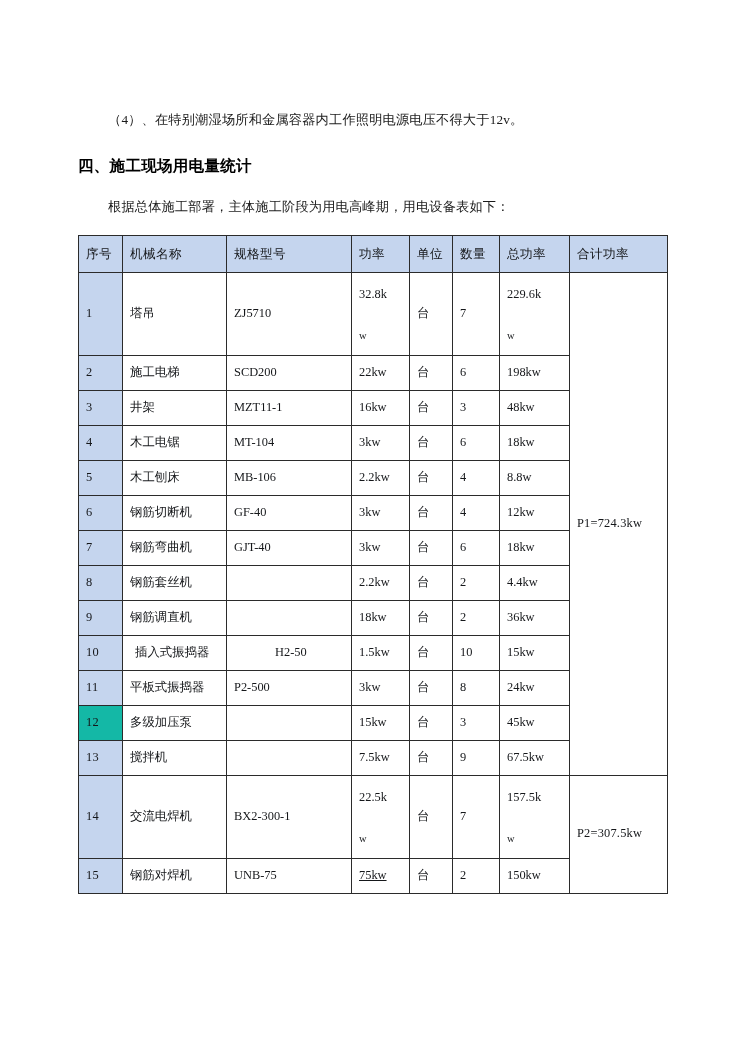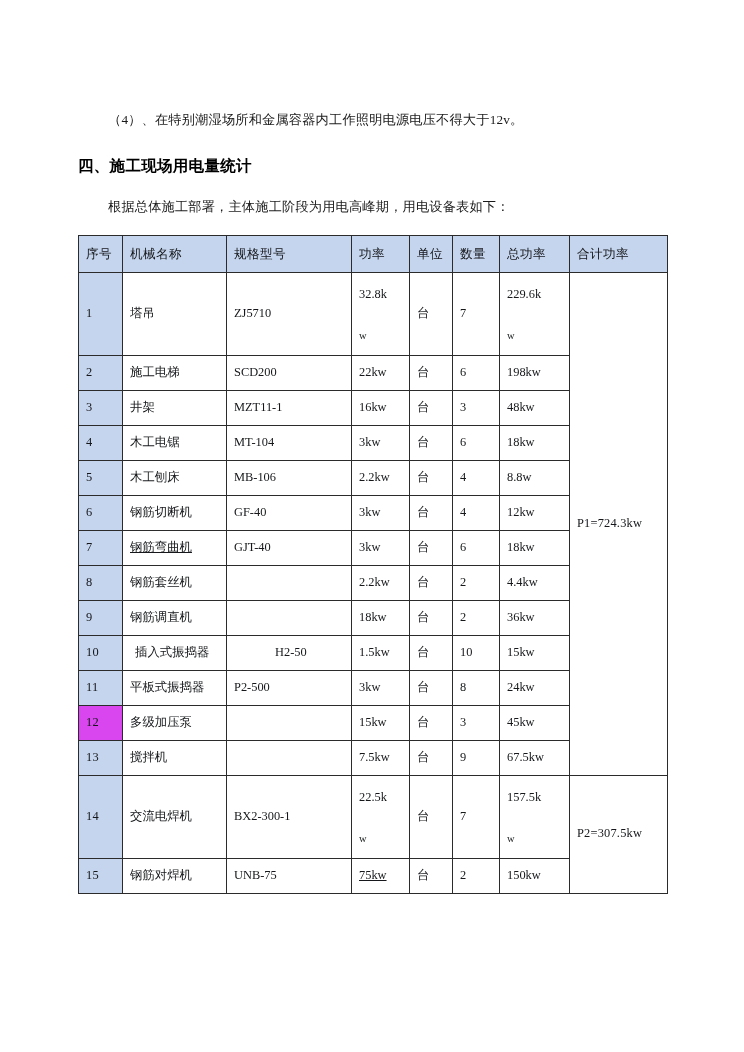--- a/index.html
+++ b/index.html
@@ -216,21 +216,21 @@
             <td class="idx" style="background: rgb(197, 213, 238); border-color: rgb(43, 43, 43);">6</td>
             <td style="border-color: rgb(43, 43, 43);">钢筋切断机</td>
             <td style="border-color: rgb(43, 43, 43);">GF-40</td>
             <td class="pw" style="border-color: rgb(43, 43, 43);">3kw</td>
             <td style="border-color: rgb(43, 43, 43);">台</td>
             <td style="border-color: rgb(43, 43, 43);">4</td>
             <td class="tot" style="border-color: rgb(43, 43, 43);">12kw</td>
           </tr>
           <tr class="normal">
             <td class="idx" style="background: rgb(197, 213, 238); border-color: rgb(43, 43, 43);">7</td>
-            <td style="border-color: rgb(43, 43, 43); text-decoration: underline;">钢筋弯曲机</td>
+            <td style="border-color: rgb(43, 43, 43);">钢筋弯曲机</td>
             <td style="border-color: rgb(43, 43, 43);">GJT-40</td>
             <td class="pw" style="border-color: rgb(43, 43, 43);">3kw</td>
             <td style="border-color: rgb(43, 43, 43);">台</td>
             <td style="border-color: rgb(43, 43, 43);">6</td>
             <td class="tot" style="border-color: rgb(43, 43, 43);">18kw</td>
           </tr>
           <tr class="normal">
             <td class="idx" style="background: rgb(197, 213, 238); border-color: rgb(43, 43, 43);">8</td>
             <td style="border-color: rgb(43, 43, 43);">钢筋套丝机</td>
             <td style="border-color: rgb(43, 43, 43);"></td>
@@ -260,21 +260,21 @@
           <tr class="normal">
             <td class="idx" style="background: rgb(197, 213, 238); border-color: rgb(43, 43, 43);">11</td>
             <td style="border-color: rgb(43, 43, 43);">平板式振捣器</td>
             <td style="border-color: rgb(43, 43, 43);">P2-500</td>
             <td class="pw" style="border-color: rgb(43, 43, 43);">3kw</td>
             <td style="border-color: rgb(43, 43, 43);">台</td>
             <td style="border-color: rgb(43, 43, 43);">8</td>
             <td class="tot" style="border-color: rgb(43, 43, 43);">24kw</td>
           </tr>
           <tr class="normal">
-            <td class="idx" style="background: #d946ef; border-color: rgb(43, 43, 43);">12</td>
+            <td class="idx" style="background: #14b8a6; border-color: rgb(43, 43, 43);">12</td>
             <td style="border-color: rgb(43, 43, 43);">多级加压泵</td>
             <td style="border-color: rgb(43, 43, 43);"></td>
             <td class="pw" style="border-color: rgb(43, 43, 43);">15kw</td>
             <td style="border-color: rgb(43, 43, 43);">台</td>
             <td style="border-color: rgb(43, 43, 43);">3</td>
             <td class="tot" style="border-color: rgb(43, 43, 43);">45kw</td>
           </tr>
           <tr class="normal">
             <td class="idx" style="background: rgb(197, 213, 238); border-color: rgb(43, 43, 43);">13</td>
             <td style="border-color: rgb(43, 43, 43);">搅拌机</td>

